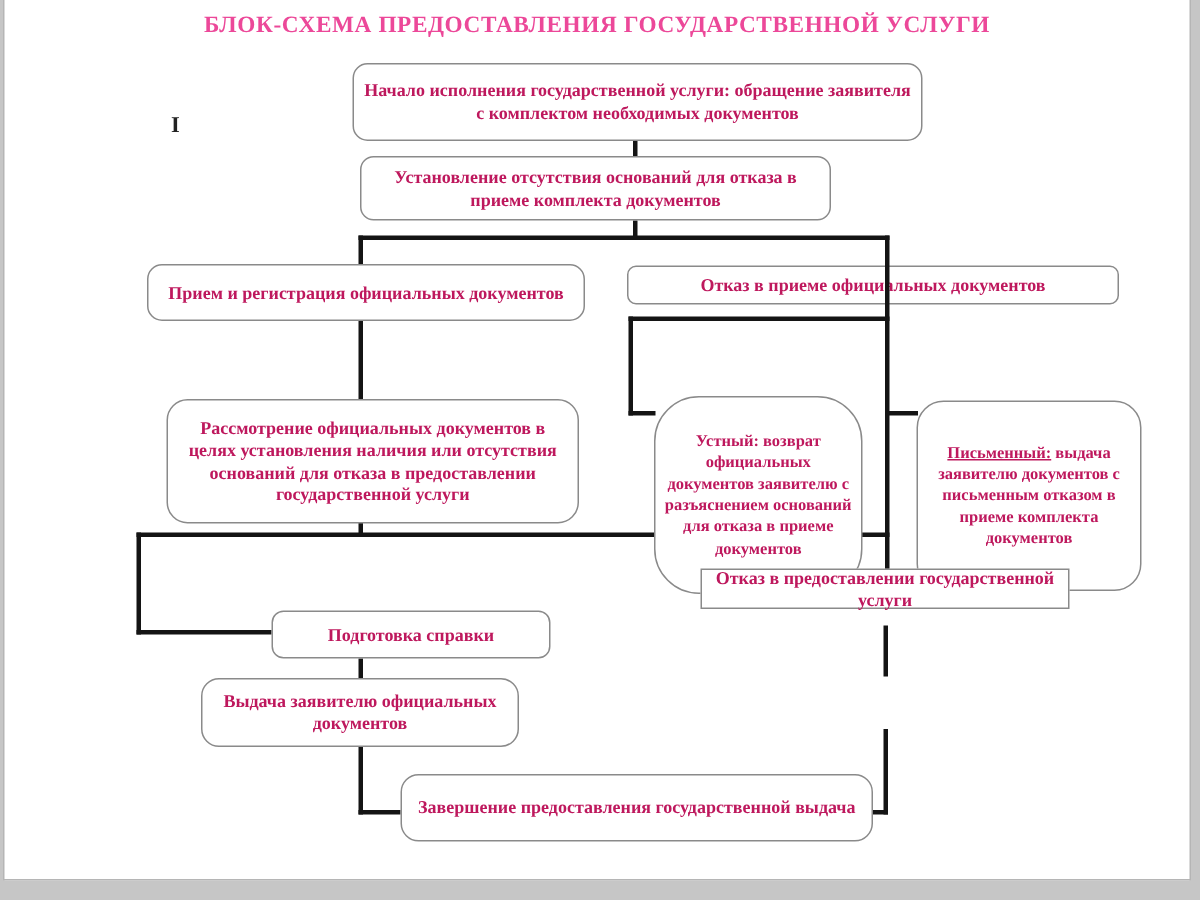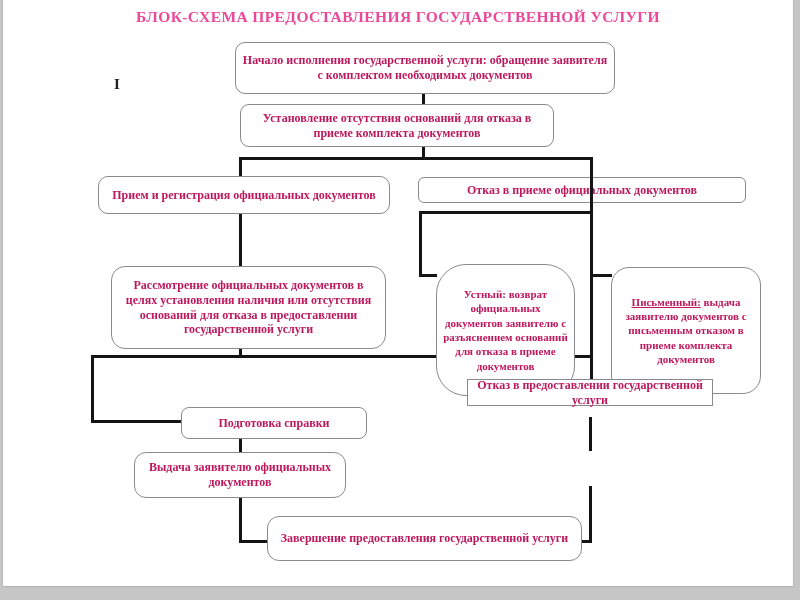--- a/index.html
+++ b/index.html
@@ -97,16 +97,16 @@
   <div class="node" style="left:178px;top:407px;width:186px;height:32px;border-radius:8px;">
     <span>Подготовка справки</span>
   </div>
 
   <div class="node" style="left:131px;top:452px;width:212px;height:46px;border-radius:12px;">
     <span>Выдача заявителю официальных документов</span>
   </div>
 
 
   <div class="node" style="left:264px;top:516px;width:315px;height:45px;border-radius:12px;">
-    <span>Завершение предоставления государственной услуги</span>
+    <span>Завершение предоставления государственной выдача</span>
   </div>
 
 </div>
 
 </body></html>

